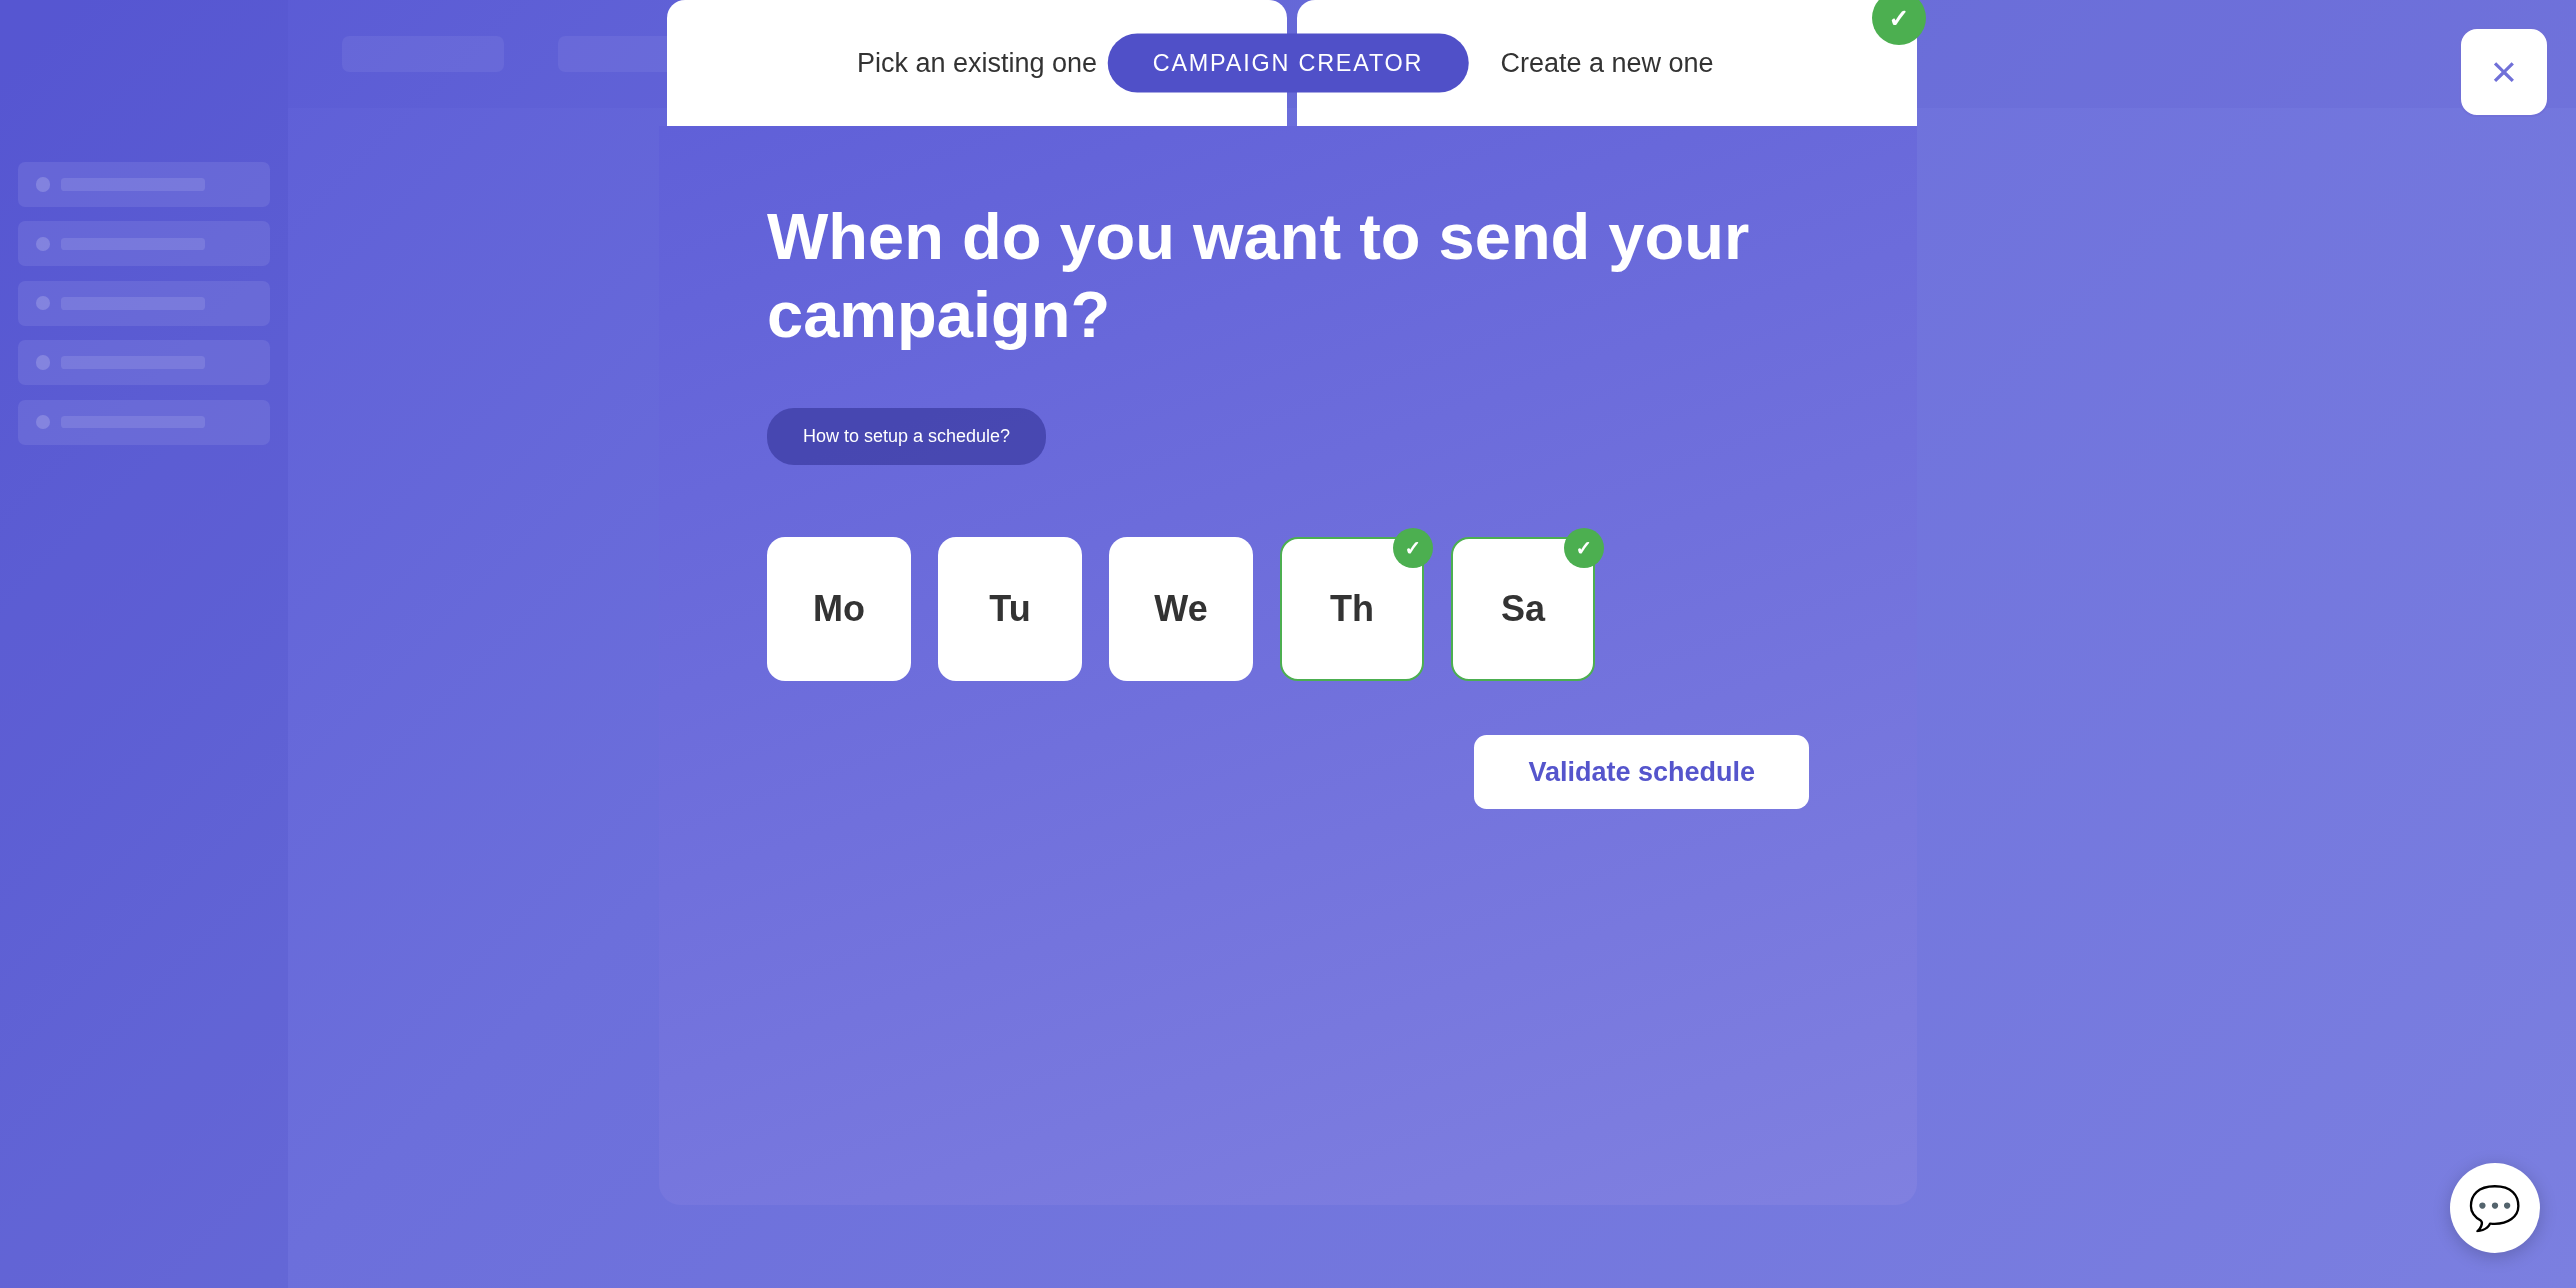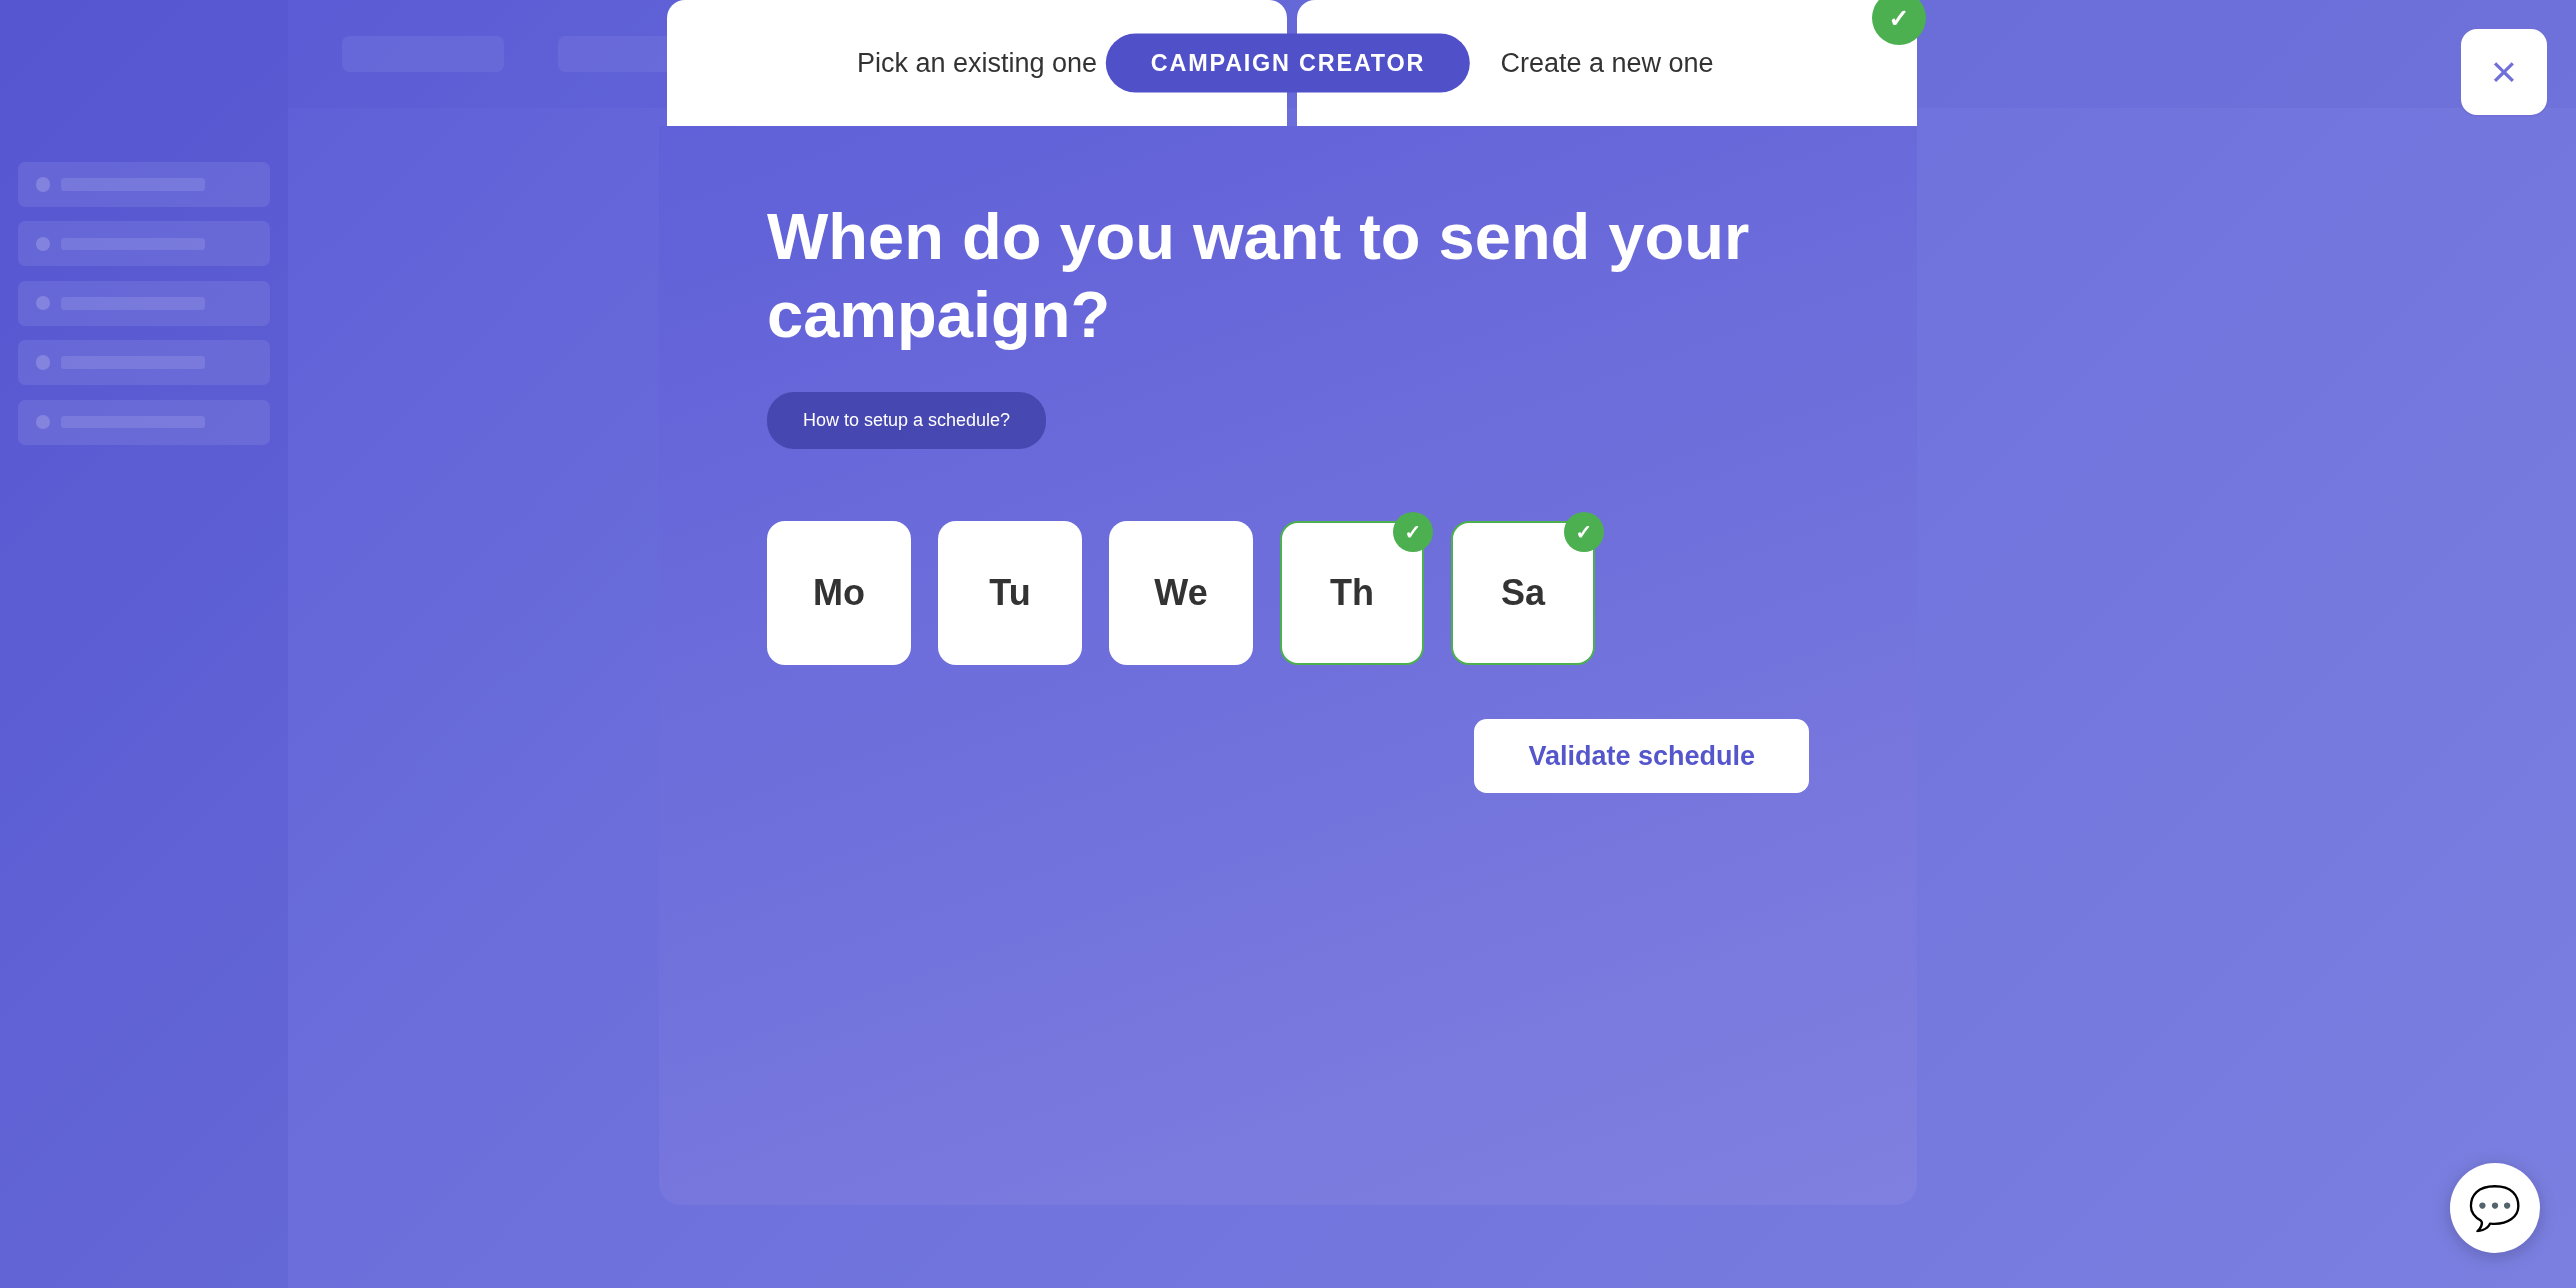--- a/index.html
+++ b/index.html
@@ -65,21 +65,21 @@
     }
 
     .tab-pill {
       position: absolute;
       top: 50%;
       left: 50%;
       transform: translate(-50%, -50%);
       background: #5050c8;
       color: white;
       font-size: 23.4px;
-      font-weight: 700;
+      font-weight: 400;
       letter-spacing: 1.8px;
       padding: 16px 45px;
       border-radius: 36px;
       z-index: 10;
       white-space: nowrap;
     }
 
     .tab-left {
       position: absolute;
       left: 0;
@@ -134,21 +134,21 @@
       background: linear-gradient(160deg, #6060d8 0%, #7070dc 50%, #8080e0 100%);
       border-radius: 0 0 21.6px 21.6px;
       padding: 72px 108px 108px;
       min-height: 1079px;
     }
 
     .modal-title {
       font-size: 65px;
       color: white;
       font-weight: 700;
-      margin-bottom: 38px;
+      margin-bottom: 54px;
       line-height: 1.2;
     }
 
     .help-buttons {
       display: flex;
       gap: 27px;
       margin-bottom: 72px;
     }
 
     .help-btn {

